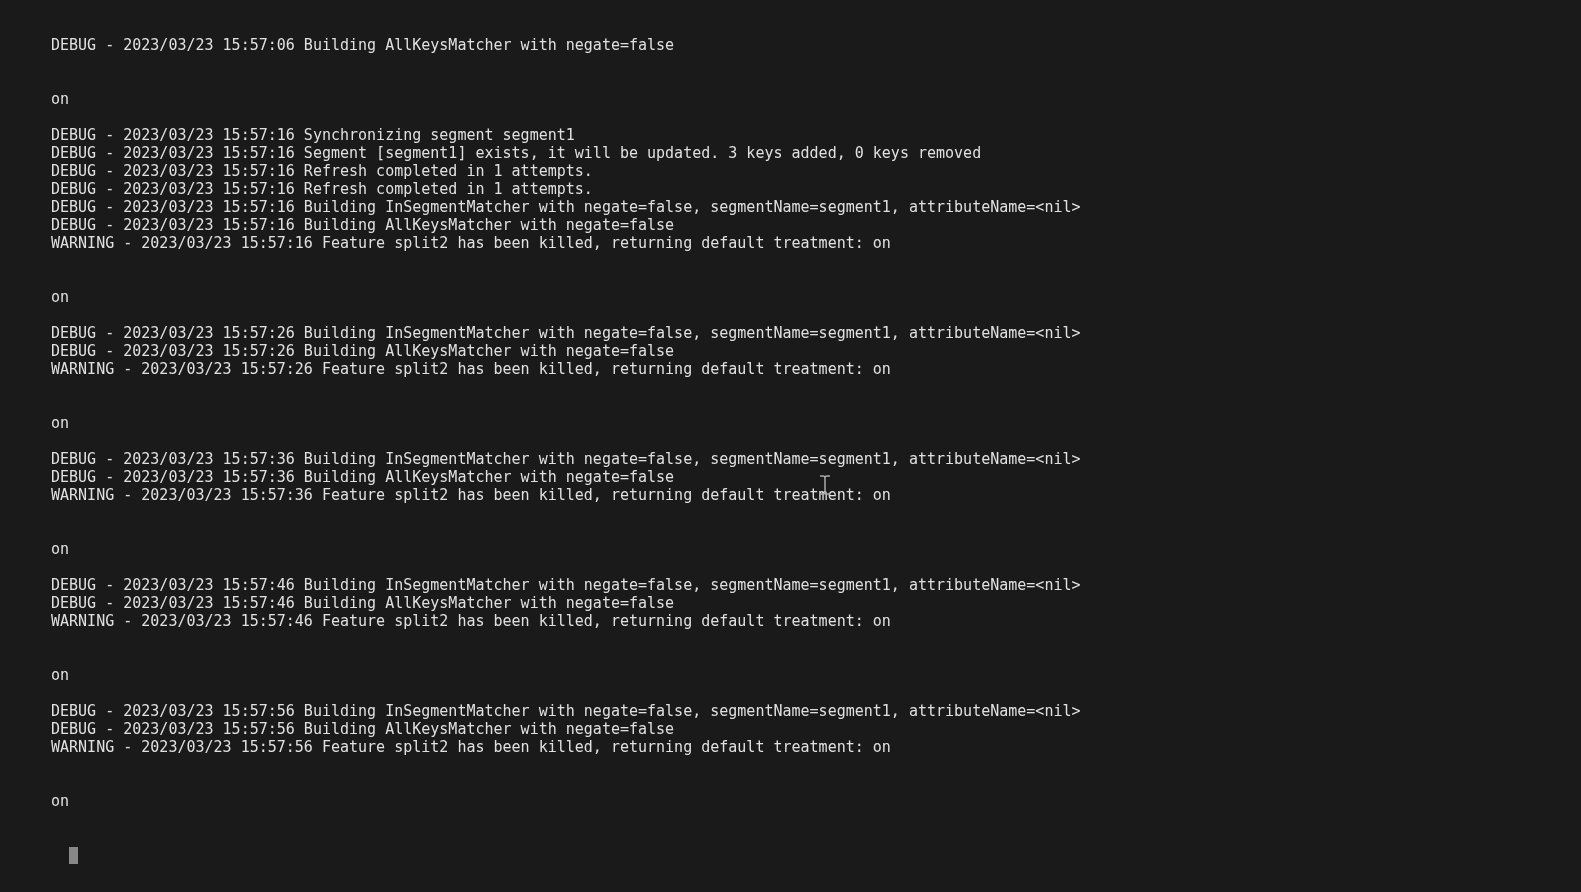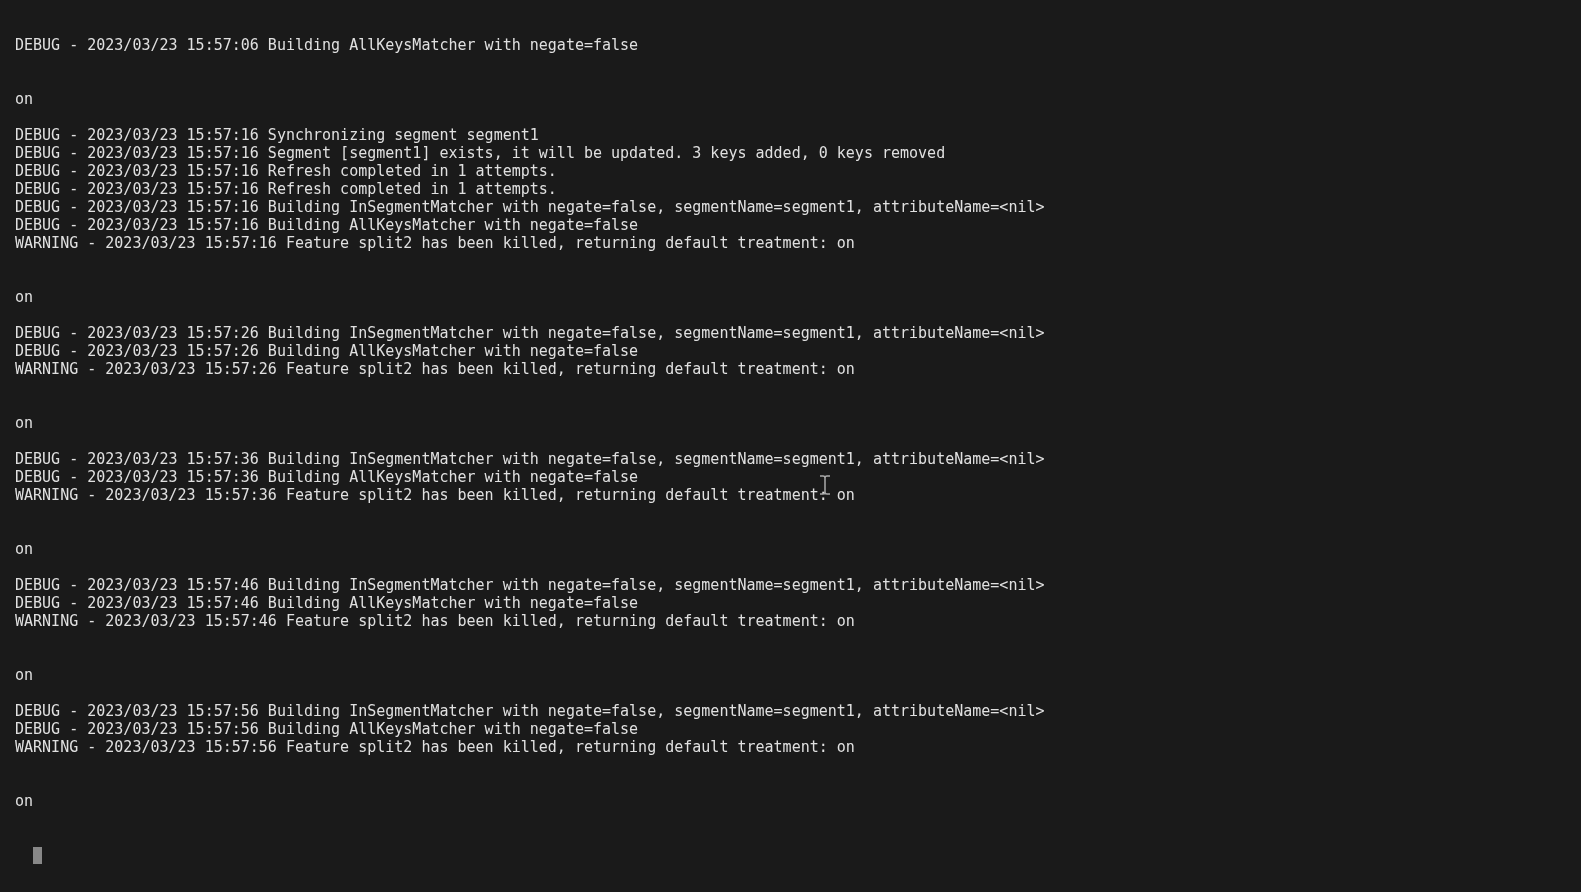--- a/index.html
+++ b/index.html
@@ -14,20 +14,21 @@
       font-size: 15px;
       line-height: 1.2;
       padding: 0 15px;
       min-height: 892px;
       width: 1581px;
       overflow: hidden;
     }
     .terminal {
       white-space: pre;
       font-family: inherit;
+      margin-left: 36px;
     }
     .log-line {
       display: block;
       white-space: pre;
     }
     .blank-line {
       height: 18px;
     }
     .cursor {
       display: inline-block;

